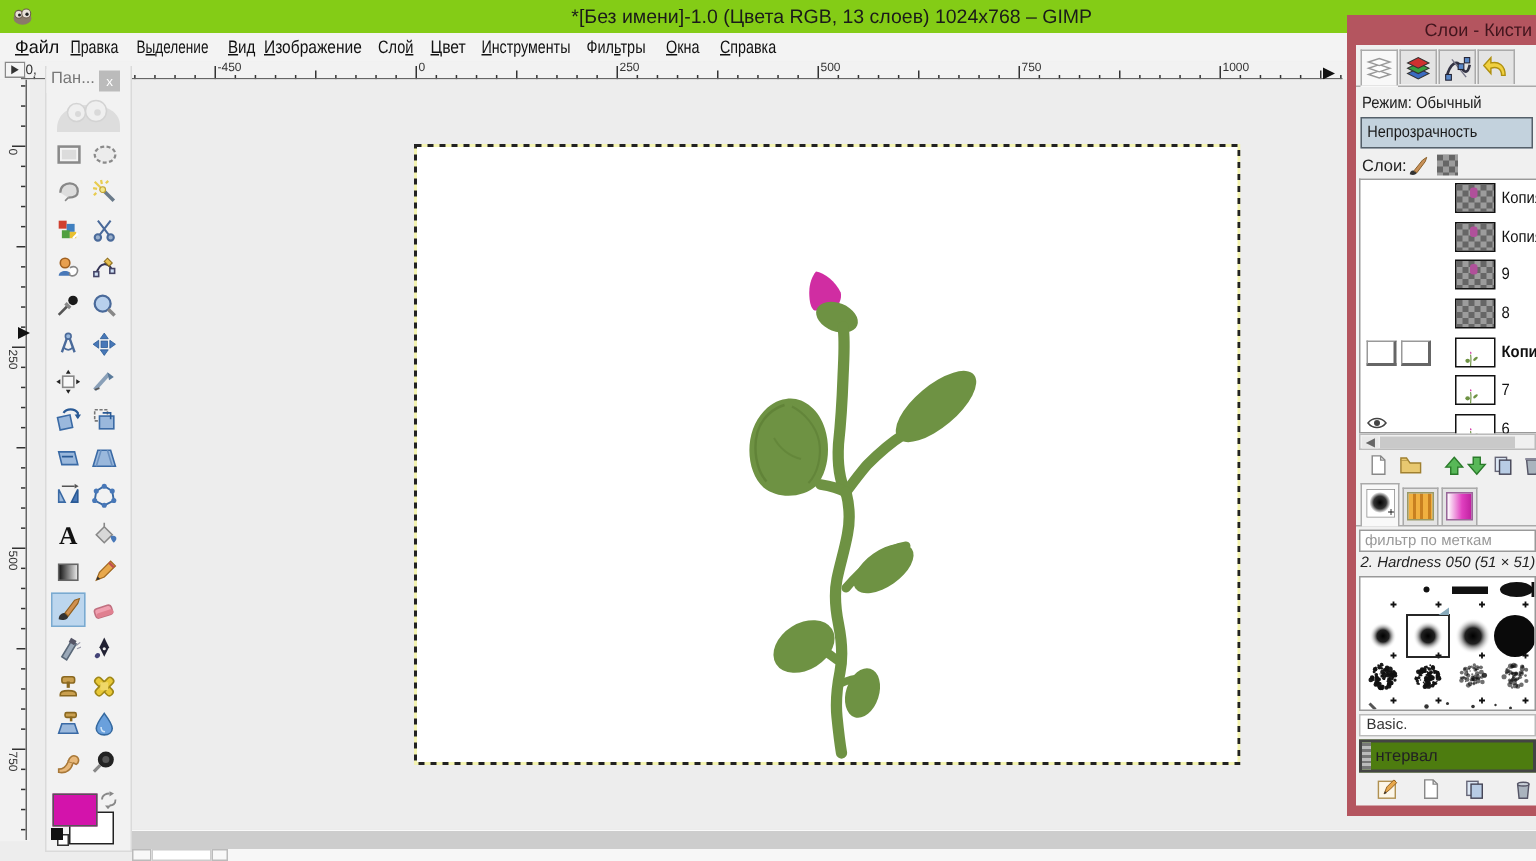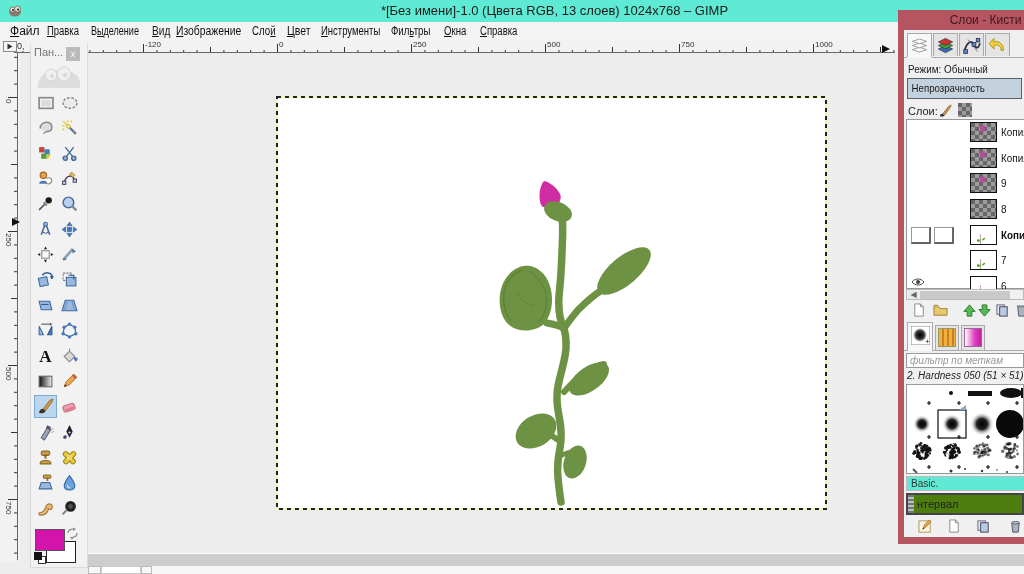--- a/index.html
+++ b/index.html
@@ -1,19 +1,19 @@
 <!DOCTYPE html>
 <html><head>
 <meta charset="utf-8">
 <style>
 *{margin:0;padding:0;box-sizing:border-box}
 html,body{width:1024px;height:574px;overflow:hidden;font-family:"Liberation Sans",sans-serif;background:#f0f0f0}
 #stage{position:relative;width:1024px;height:574px;background:#ededed;overflow:hidden}
 .abs{position:absolute}
-#titlebar{position:absolute;left:0;top:0;width:1024px;height:22px;background:#5eead4}
+#titlebar{position:absolute;left:0;top:0;width:1024px;height:22px;background:#84cc16}
 #titletext{position:absolute;left:0;top:3px;width:1109px;text-align:center;font-size:13px;color:#1a1a1a}
 #menubar{position:absolute;left:0;top:22px;width:1024px;height:19px;background:#f3f3f3;font-size:12px;color:#111}
 #menubar > span{position:absolute;top:2px;white-space:nowrap}
 #canvaswrap{position:absolute;left:20px;top:53px;width:875px;height:500px;background:#ededed}
 .rlabel{position:absolute;font-size:8px;color:#333}
 #toolbox{position:absolute;left:30px;top:44px;width:58px;height:524px;background:#f2f2f2;border:1px solid #dadada;border-top:none}
 #hscroll{position:absolute;left:88px;top:553px;width:936px;height:13px;background:#cdcdcd;border-top:1px solid #fafafa}
 #statusbar{position:absolute;left:88px;top:566px;width:936px;height:8px;background:#f7f7f7}
 #rpanel{position:absolute;left:898px;top:10px;width:126px;height:534px;background:#b4555f}
 #rtitle{position:absolute;left:904px;top:13px;width:163px;height:17px;color:#42151d;font-size:12px;text-align:center}
@@ -120,21 +120,21 @@
       <rect x="947.0" y="3" width="1" height="9" fill="#333"></rect>
       <rect x="960.4" y="9" width="1" height="3" fill="#333"></rect>
       <rect x="973.8" y="9" width="1" height="3" fill="#333"></rect>
       <rect x="987.2" y="9" width="1" height="3" fill="#333"></rect>
       <rect x="1000.6" y="9" width="1" height="3" fill="#333"></rect>
       <rect x="1014.0" y="6" width="1" height="6" fill="#333"></rect>
       <rect x="1027.4" y="9" width="1" height="3" fill="#333"></rect>
       <rect x="14" y="11" width="881" height="1" fill="#666"></rect>
       <path d="M 882 4 L 890 8 L 882 12 Z" fill="#111"></path>
     </svg>
-<div class="rlabel" style="left:145px;top:40px">-120</div>
+<div class="rlabel" style="left:145px;top:40px">-450</div>
     <div class="rlabel" style="left:279px;top:40px">0</div>
     <div class="rlabel" style="left:413px;top:40px">250</div>
     <div class="rlabel" style="left:547px;top:40px">500</div>
     <div class="rlabel" style="left:681px;top:40px">750</div>
     <div class="rlabel" style="left:815px;top:40px">1000</div>
 <svg class="abs" style="left:0;top:53px" width="20" height="508" viewBox="0 0 20 508">
       <rect x="0" y="0" width="20" height="508" fill="#f2f2f2"></rect>
       <rect x="14" y="3.8" width="3" height="1" fill="#333"></rect>
       <rect x="14" y="17.2" width="3" height="1" fill="#333"></rect>
       <rect x="14" y="30.6" width="3" height="1" fill="#333"></rect>
@@ -560,21 +560,21 @@
       </svg></div>
 <div class="abs" style="left:935px;top:325px;width:24px;height:25px;background:#e4e4e4;border:1px solid #aaa;border-bottom:none">
       <div style="margin:2px;width:18px;height:19px;background:repeating-linear-gradient(90deg,#f0b040 0 3px,#c88020 3px 5px);border:1px solid #996"></div>
     </div>
 <div class="abs" style="left:961px;top:325px;width:24px;height:25px;background:#e4e4e4;border:1px solid #aaa;border-bottom:none">
       <div style="margin:2px;width:18px;height:19px;background:linear-gradient(90deg,#fff,#e040c0 60%,#c020a0);border:1px solid #969"></div>
     </div>
 <div class="abs" style="left:904px;top:350px;width:120px;height:1px;background:#aaa"></div>
     <div class="abs" style="left:908px;top:350px;width:24px;height:1px;background:#f8f8f8"></div>
     <div class="abs" style="left:906px;top:353px;width:118px;height:15px;background:#fff;border:1px solid #999">
-      <div style="font-size:10px;font-style:italic;color:#999;padding:1px 0 0 3px">фильтр по меткам</div>
+      <div style="font-size:10px;color:#999;padding:1px 0 0 3px">фильтр по меткам</div>
     </div>
 <div class="abs" style="left:907px;top:370px;font-size:10px;font-style:italic;color:#222">2. Hardness 050 (51 × 51)</div>
 <div class="abs" style="left:906px;top:384px;width:118px;height:90px;background:#fff;border:1px solid #999;overflow:hidden"><svg width="116" height="88" viewBox="0 0 116 88">
         <defs>
           <radialGradient id="fz" cx="0.5" cy="0.5" r="0.5">
             <stop offset="0" stop-color="#000"></stop>
             <stop offset="0.45" stop-color="#222"></stop>
             <stop offset="1" stop-color="#fff" stop-opacity="0"></stop>
           </radialGradient>
         </defs>
@@ -888,21 +888,21 @@
           <circle cx="110.0" cy="65.4" r="0.9" fill="#111" opacity="0.60"></circle>
           <circle cx="106.1" cy="65.1" r="0.9" fill="#111" opacity="0.60"></circle>
         </g>
         <path d="M6 84 L10 88" stroke="#555" stroke-width="2"></path>
         <circle cx="44" cy="86" r="1.5" fill="#333"></circle>
         <circle cx="58" cy="84" r="1" fill="#333"></circle>
         <circle cx="75" cy="86" r="1.2" fill="#333"></circle>
         <circle cx="90" cy="85" r="0.8" fill="#333"></circle>
         <circle cx="100" cy="87" r="1" fill="#333"></circle>
       </svg></div>
-<div class="abs" style="left:906px;top:476px;width:118px;height:15px;background:#5eead4;border:1px solid #bbb">
+<div class="abs" style="left:906px;top:476px;width:118px;height:15px;background:#ffffff;border:1px solid #bbb">
       <div style="font-size:10px;color:#333;padding:1px 0 0 4px">Basic.</div>
     </div>
 <div class="abs" style="left:906px;top:493px;width:118px;height:22px;background:#4d7c0f;border:2px solid #444">
       <div style="position:absolute;left:0;top:0;width:6px;height:18px;background:repeating-linear-gradient(#777 0 2px,#bbb 2px 4px)"></div>
       <div style="font-size:11px;color:#222;padding:3px 0 0 9px">нтервал</div>
     </div>
 <svg class="abs" style="left:918px;top:519px" width="15" height="15" viewBox="0 0 16 16">
       <rect x="1" y="2" width="12" height="12" fill="#fcf6e8" stroke="#b09050"></rect>
       <path d="M5 11 L7 6 L12 1 L14 3 L9 8 Z" fill="#e8a84c" stroke="#906020" stroke-width="0.7"></path>
       <path d="M5 11 L7 10.3 L5.7 9 Z" fill="#333"></path>

